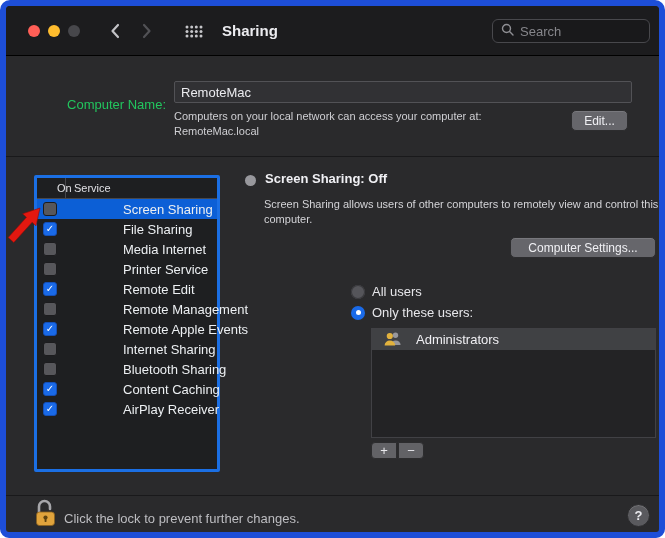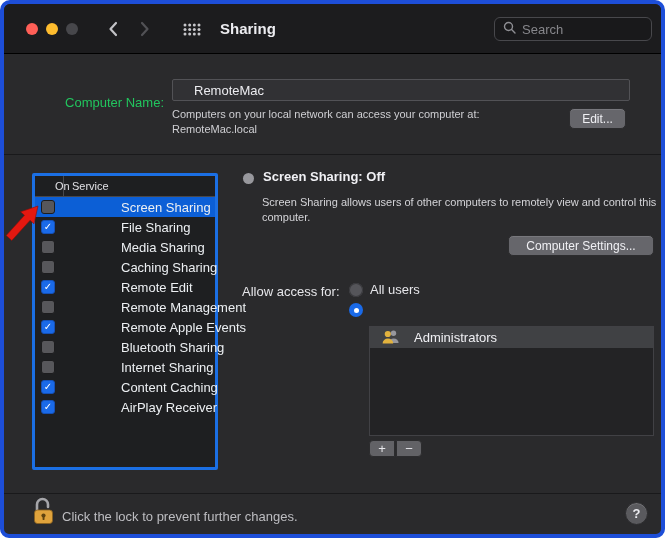--- a/index.html
+++ b/index.html
@@ -2,21 +2,21 @@
 <html style="--selection-blue: #0c5fd6; --focus-ring-blue: #1b6fe4; --checkbox-blue: #1a6ae8; --lock-gold: #e0a33c; --arrow-red: #e31810;"><head>
 <meta charset="utf-8">
 <style>
   * { box-sizing: border-box; margin: 0; padding: 0; }
   html, body { background: #ffffff; }
   body { font-family: "Liberation Sans", "DejaVu Sans", sans-serif; }
 
   .window {
     position: relative; width: 665px; height: 538px;
     background: #2a2a2c; color: #e8e8ea;
-    border: 4px solid #1d4ed8; border-radius: 10px 10px 9px 9px;
+    border: 6px solid #1d4ed8; border-radius: 10px 10px 9px 9px;
     overflow: hidden; font-size: 13px;
   }
 
   
   .titlebar { position: absolute; top: 0; left: 0; right: 0; height: 50px;
     background: #1c1c1e; border-bottom: 1px solid #000; }
   .tl { position: absolute; top: 19px; width: 12px; height: 12px; border-radius: 50%; }
   .tl.red    { left: 22px; background: #ff5f57; }
   .tl.yellow { left: 42px; background: #febc2e; }
   .tl.gray   { left: 62px; background: #47474b; }
@@ -31,21 +31,21 @@
     display: flex; align-items: center; padding: 8px 8px; gap: 6px; }
   .searchbox input { flex: 1; width: 60px; background: transparent; border: none;
     outline: none; color: #d8d8dc; font-size: 13px; font-family: inherit; }
   .searchbox input::placeholder { color: #86868b; }
 
   
   .cn-label { position: absolute; left: 0; top: 79px; width: 160px;
     text-align: right; color: #22c55e; margin-top: 12px; }
   .cn-input { position: absolute; left: 168px; top: 75px; width: 458px; height: 22px;
     background: #313134; border: 1px solid #525256; border-radius: 2px;
-    color: #ececf0; font-size: 13px; padding: 0 21px; font-family: inherit; outline: none; }
+    color: #ececf0; font-size: 13px; padding: 0 6px; font-family: inherit; outline: none; }
   .cn-desc { position: absolute; left: 168px; top: 103px; font-size: 11px;
     color: #cfcfd3; line-height: 15px; }
   .mac-btn { background: #66666b; border: 1px solid #2c2c2e; border-radius: 5px;
     color: #f0f0f4; font-size: 12px; font-family: inherit;
     box-shadow: inset 0 1px 0 rgba(255,255,255,.12); cursor: default; }
   .edit-btn { position: absolute; left: 565px; top: 104px; width: 57px; height: 21px; }
 
   .divider { position: absolute; left: 0; right: 0; height: 1px; background: #19191b; }
   .divider.d1 { top: 150px; }
   .divider.d2 { top: 489px; }
@@ -181,69 +181,69 @@
         <div class="svc-row selected">
     <span class="checkbox"></span>
     <span class="svc-label">Screen Sharing</span>
   </div>
         <div class="svc-row">
     <span class="checkbox checked">✓</span>
     <span class="svc-label">File Sharing</span>
   </div>
         <div class="svc-row">
     <span class="checkbox"></span>
-    <span class="svc-label">Media Sharing</span>
-  </div>
-        <div class="svc-row">
-    <span class="checkbox"></span>
-    <span class="svc-label">Caching Sharing</span>
+    <span class="svc-label">Media Internet</span>
+  </div>
+        <div class="svc-row">
+    <span class="checkbox"></span>
+    <span class="svc-label">Printer Service</span>
   </div>
         <div class="svc-row">
     <span class="checkbox checked">✓</span>
     <span class="svc-label">Remote Edit</span>
   </div>
         <div class="svc-row">
     <span class="checkbox"></span>
     <span class="svc-label">Remote Management</span>
   </div>
         <div class="svc-row">
     <span class="checkbox checked">✓</span>
     <span class="svc-label">Remote Apple Events</span>
   </div>
         <div class="svc-row">
     <span class="checkbox"></span>
+    <span class="svc-label">Internet Sharing</span>
+  </div>
+        <div class="svc-row">
+    <span class="checkbox"></span>
     <span class="svc-label">Bluetooth Sharing</span>
-  </div>
-        <div class="svc-row">
-    <span class="checkbox"></span>
-    <span class="svc-label">Internet Sharing</span>
   </div>
         <div class="svc-row">
     <span class="checkbox checked">✓</span>
     <span class="svc-label">Content Caching</span>
   </div>
         <div class="svc-row">
     <span class="checkbox checked">✓</span>
     <span class="svc-label">AirPlay Receiver</span>
   </div>
       </div>
   </div>
 
   <span class="status-dot"></span>
   <span class="status-title">Screen Sharing: Off</span>
   <p class="status-desc">Screen Sharing allows users of other computers to remotely view and control this computer.</p>
   <button class="mac-btn cs-btn">Computer Settings...</button>
 
-  <span class="allow-label">Allow access for:</span>
   <div class="radio-row r1">
     <span class="radio"></span>
     <span class="radio-label">All users</span>
   </div>
   <div class="radio-row r2">
     <span class="radio selected"></span>
+    <span class="radio-label">Only these users:</span>
   </div>
 
   <div class="users-box">
     <div id="users-rows">
         <div class="user-row selected">
     <span class="group-icon">
       <svg width="17" height="15" viewBox="0 0 17 15">
         <circle cx="11.5" cy="4.2" r="2.7" fill="#97979d"></circle>
         <path d="M6.8 14 a4.9 4.6 0 0 1 9.8 0 z" fill="#97979d"></path>
         <circle cx="5.8" cy="5" r="3.1" fill="#e2b23e"></circle>

